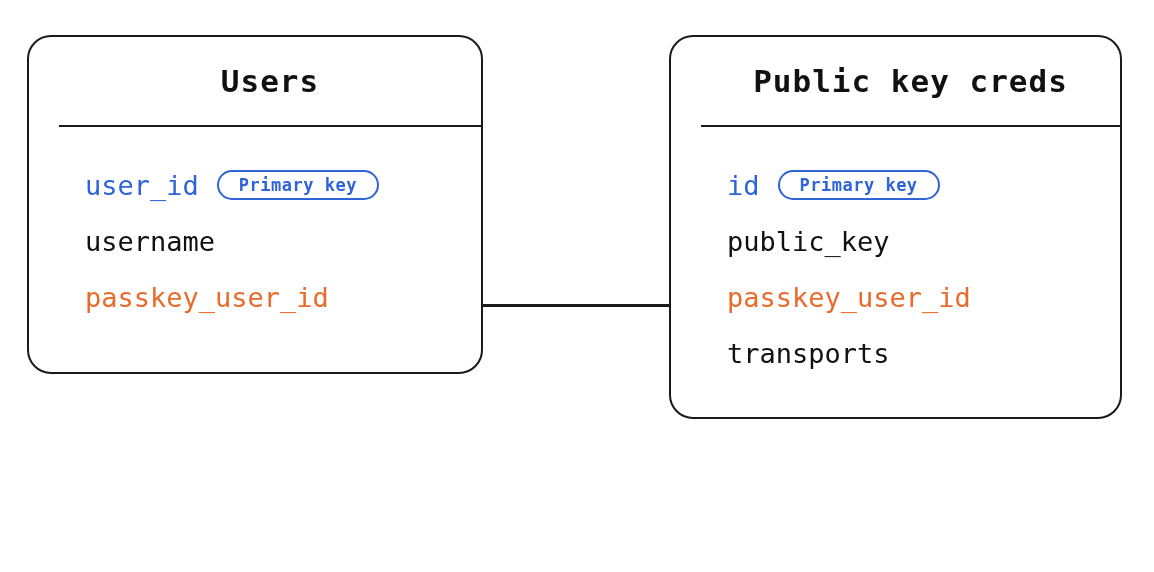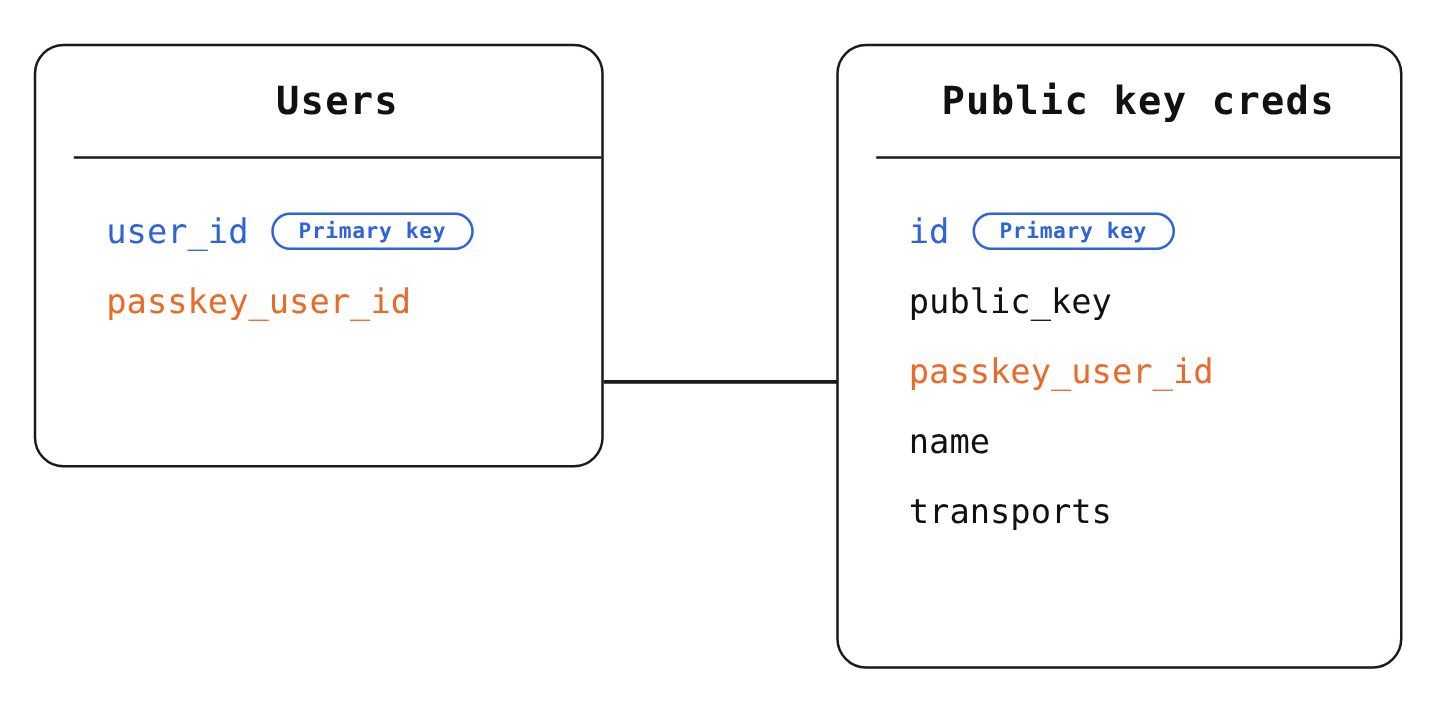--- a/index.html
+++ b/index.html
@@ -103,31 +103,34 @@
     </div>
     <div class="entity-body">
 
       <div class="field-row">
         <span class="field-name is-pk">user_id</span>
         <span class="pk-badge">
           <span class="pk-badge-label">Primary key</span>
         </span>
       </div>
 
+      <div class="field-row">
+        <span class="field-name">username</span>
+      </div>
 
       <div class="field-row">
         <span class="field-name is-fk">passkey_user_id</span>
       </div>
 
     </div>
   </div>
 
   <div class="connector" style="left:483px; top:304px; width:188px; height:3px;"></div>
 
-  <div class="entity" id="entity-public-key-creds" style="left:669px; top:35px; width:453px; height:500px;">
+  <div class="entity" id="entity-public-key-creds" style="left:669px; top:35px; width:453px; height:384px;">
     <div class="entity-header">
       <span class="entity-title">Public key creds</span>
     </div>
     <div class="entity-body">
 
       <div class="field-row">
         <span class="field-name is-pk">id</span>
         <span class="pk-badge">
           <span class="pk-badge-label">Primary key</span>
         </span>
@@ -135,23 +138,20 @@
 
       <div class="field-row">
         <span class="field-name">public_key</span>
       </div>
 
       <div class="field-row">
         <span class="field-name is-fk">passkey_user_id</span>
       </div>
 
 
-      <div class="field-row">
-        <span class="field-name">name</span>
-      </div>
 
       <div class="field-row">
         <span class="field-name">transports</span>
       </div>
 
     </div>
   </div>
 
 </div>
 

